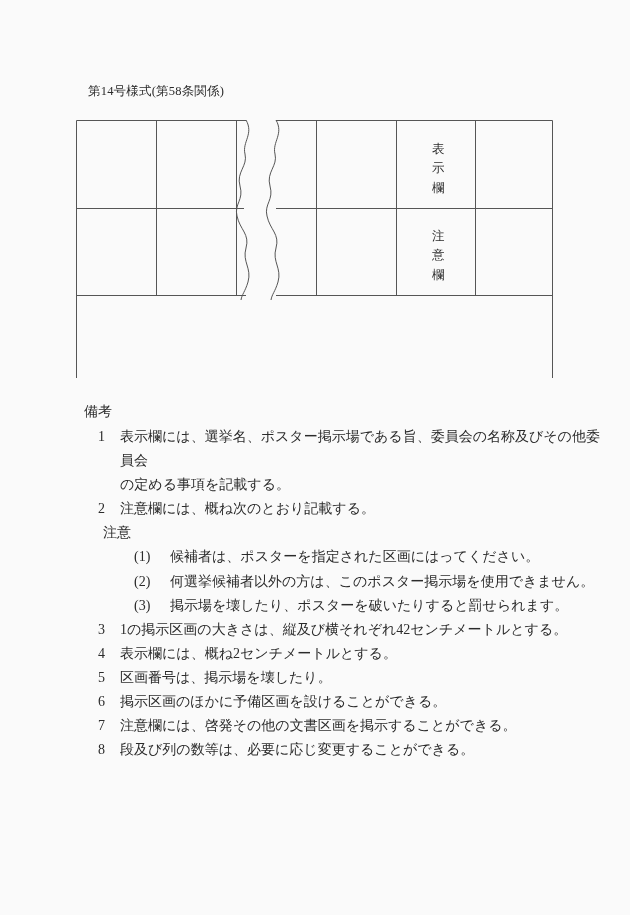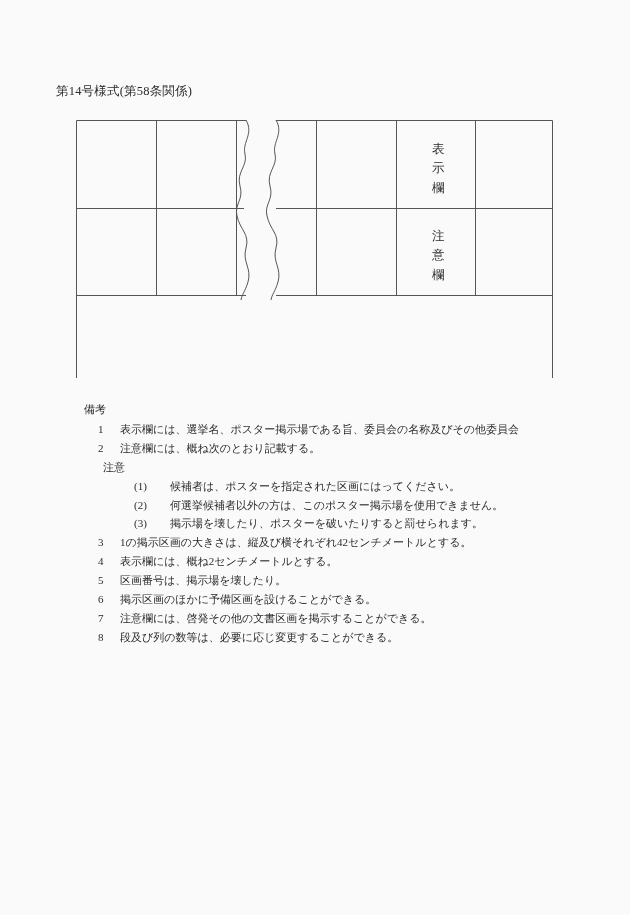--- a/index.html
+++ b/index.html
@@ -12,21 +12,21 @@
     background: #fafafa;
     font-family: "Liberation Serif", "DejaVu Serif", serif;
     color: #2b2b2b;
     position: relative;
     overflow: hidden;
   }
 
   
   .form-title {
     position: absolute;
-    left: 56px;
+    left: 88px;
     top: 83px;
     font-size: 12.5px;
     letter-spacing: 0.2px;
     white-space: nowrap;
   }
 
   
   .board-wrap {
     position: absolute;
     left: 76px;
@@ -56,21 +56,21 @@
   }
   .vlabel-display { left: 400px; top: 140px; }
   .vlabel-notice  { left: 400px; top: 227px; }
 
   
   .remarks {
     position: absolute;
     left: 71px;
     top: 400px;
     width: 530px;
-    font-size: 11px;
+    font-size: 14px;
     line-height: 1.72;
   }
   .remarks-heading {
     margin: 0 0 1px 13px;
   }
   .note-row {
     display: flex;
     align-items: flex-start;
     margin-left: 27px;
   }
@@ -161,20 +161,21 @@
 </div>
 
 <div class="remarks">
 
   <div class="remarks-heading">備考</div>
 
   <div class="note-row">
     <span class="note-num">1</span>
     <span class="note-text">表示欄には、選挙名、ポスター掲示場である旨、委員会の名称及びその他委員会</span>
   </div>
+  <div class="note-cont">の定める事項を記載する。</div>
 
   <div class="note-row">
     <span class="note-num">2</span>
     <span class="note-text">注意欄には、概ね次のとおり記載する。</span>
   </div>
 
   <div class="sub-heading">注意</div>
 
   <div class="sub-row">
     <span class="sub-num">(1)</span>

